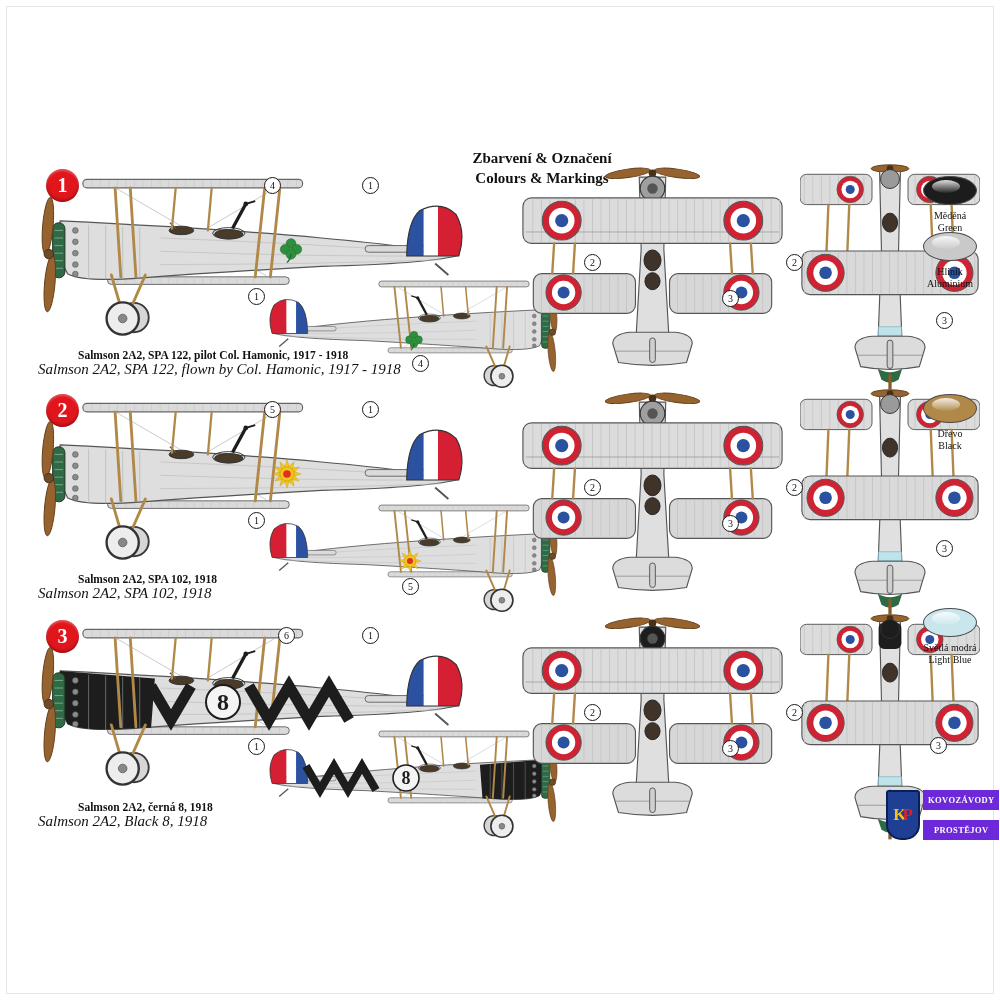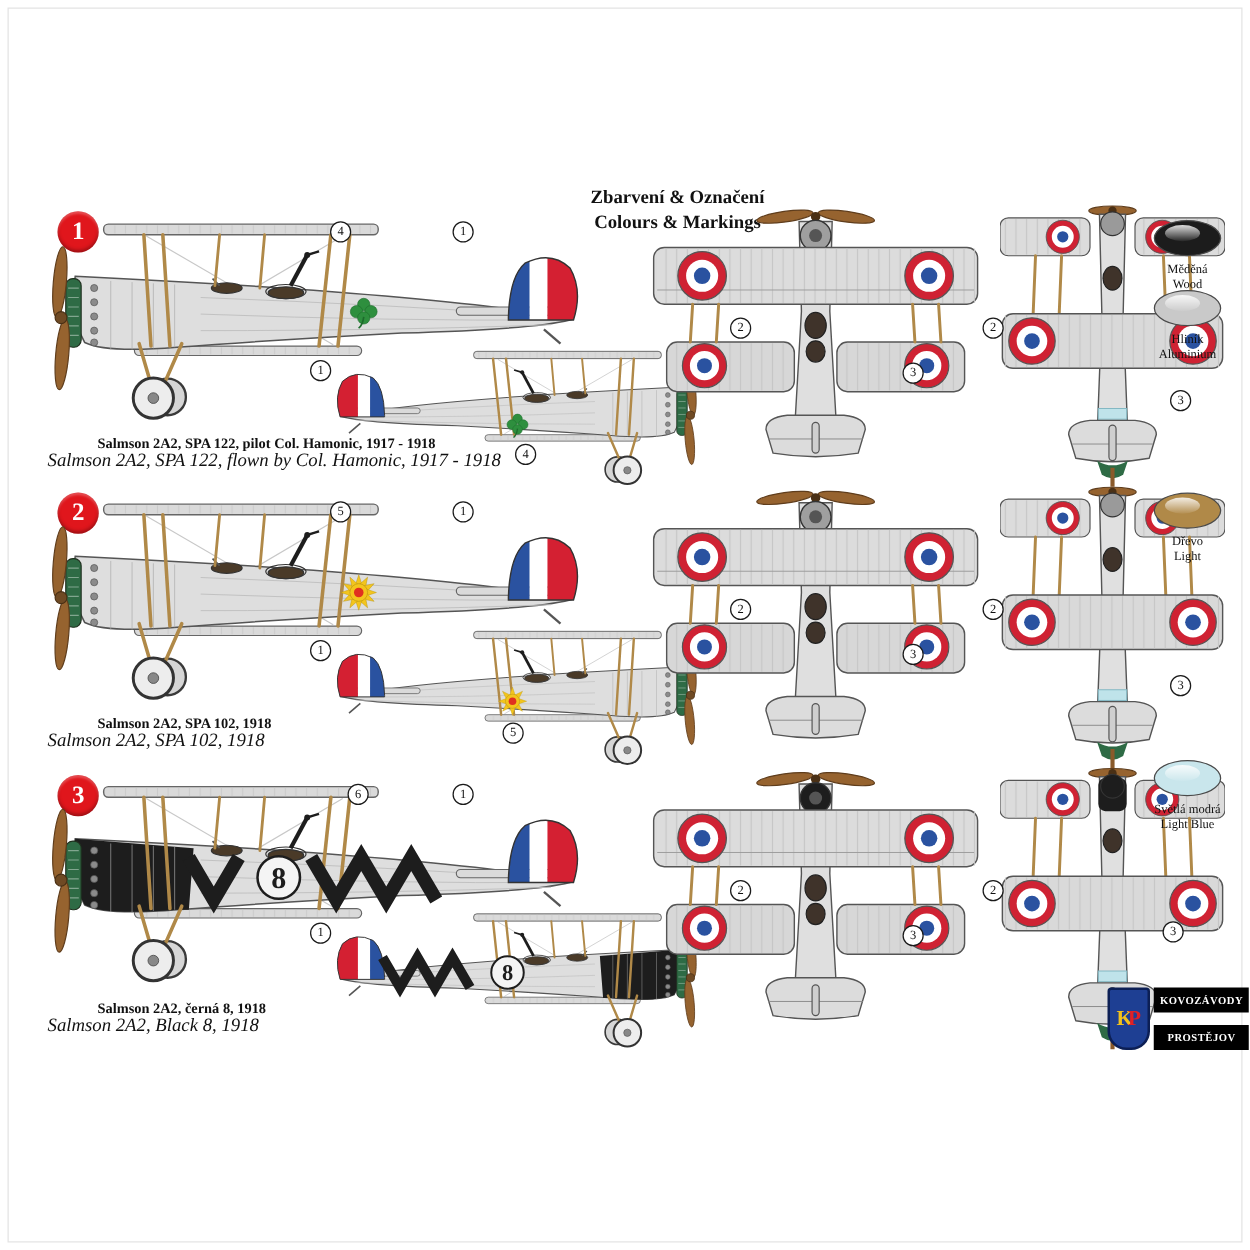--- a/index.html
+++ b/index.html
@@ -22,21 +22,21 @@
             border:1px solid #4a4a4a; overflow:hidden; }
   .swatch i { position:absolute; left:8px; top:3px; width:28px; height:13px; border-radius:50%;
               background:linear-gradient(rgba(255,255,255,.85), rgba(255,255,255,.05)); }
   .kplogo { display:flex; gap:3px; align-items:stretch; }
   .kpshield { width:34px; height:50px; background:#1e3f93; border:2px solid #0c1f55;
               border-radius:3px 3px 15px 15px; display:flex; align-items:center; justify-content:center;
               font-weight:bold; font-size:17px; }
   .kpshield .k { color:#f2c21c; }
   .kpshield .p { color:#e02024; margin-left:-4px; }
   .kpbars { display:flex; flex-direction:column; justify-content:space-between; }
-  .kpbar { background:#000000; color:#fff; font-size:8.5px; font-weight:bold; letter-spacing:.4px;
+  .kpbar { background:#6d28d9; color:#fff; font-size:8.5px; font-weight:bold; letter-spacing:.4px;
            padding:5px 5px; text-align:center; }
   svg.plane, svg.mark { position:absolute; overflow:visible; }
 </style>
 </head>
 <body>
 
 <div class="page">
   <div class="sheet-edge"></div>
 
   <svg width="0" height="0" style="position:absolute" aria-hidden="true">
@@ -318,35 +318,35 @@
   <div class="abs co" style="left:584px; top:704px;">2</div>
   <div class="abs co" style="left:722px; top:740px;">3</div>
   <div class="abs co" style="left:786px; top:704px;">2</div>
   <div class="abs co" style="left:930px; top:737px;">3</div>
 
   <div class="abs leg" style="left:908px; top:176px;">
     <div class="swatch" style="background: rgb(28, 28, 28);">
         <i></i>
       </div>
     <div>Měděná</div>
-    <div>Wood</div>
+    <div>Green</div>
   </div>
   <div class="abs leg" style="left:908px; top:232px;">
     <div class="swatch" style="background: rgb(201, 201, 201);">
         <i></i>
       </div>
     <div>Hliník</div>
     <div>Aluminium</div>
   </div>
   <div class="abs leg" style="left:908px; top:394px;">
     <div class="swatch" style="background: rgb(176, 137, 72);">
         <i></i>
       </div>
     <div>Dřevo</div>
-    <div>Light</div>
+    <div>Black</div>
   </div>
   <div class="abs leg" style="left:908px; top:608px;">
     <div class="swatch" style="background: rgb(201, 230, 236);">
         <i></i>
       </div>
     <div>Světlá modrá</div>
     <div>Light Blue</div>
   </div>
 
   <div class="abs kplogo" style="left:886px; top:790px;">

